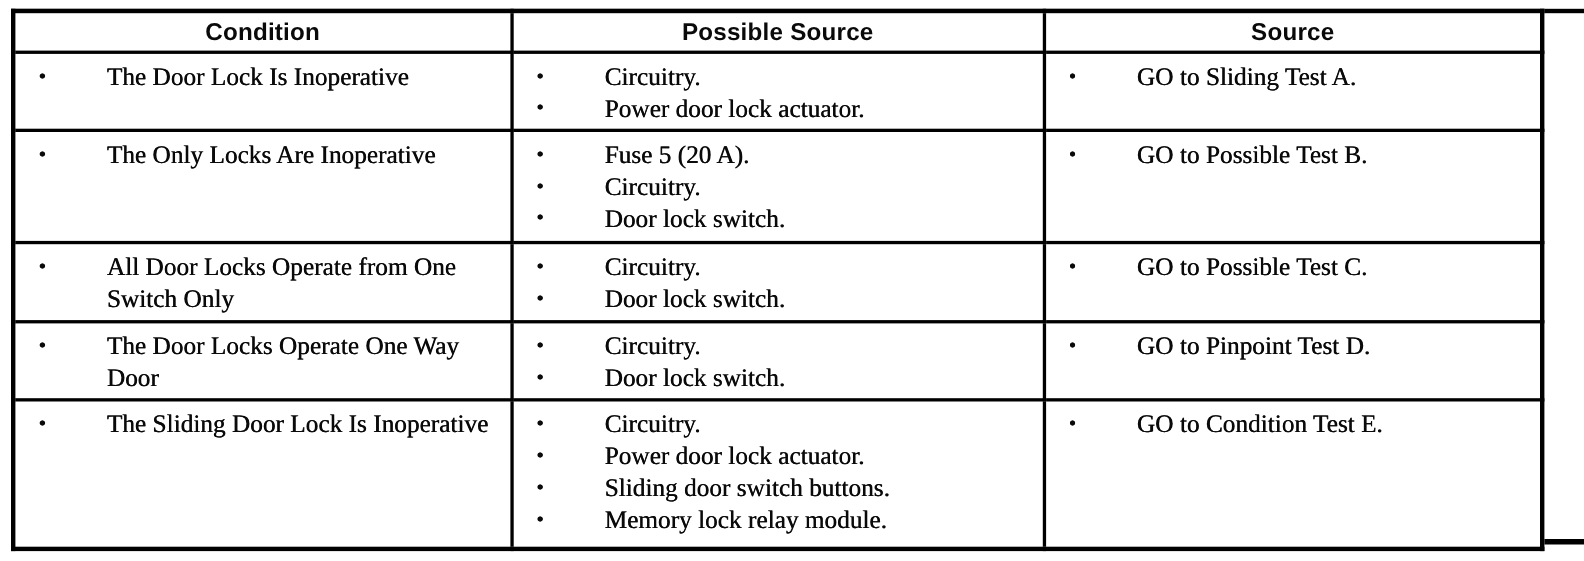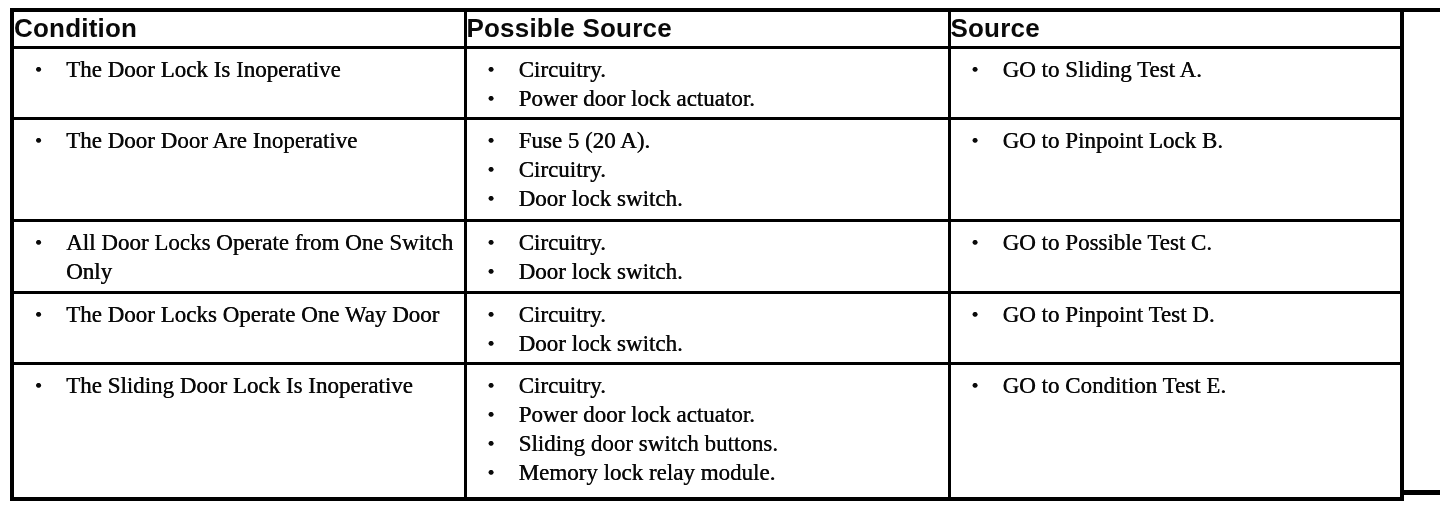--- a/index.html
+++ b/index.html
@@ -43,22 +43,22 @@
   .diagnosis thead tr { height: 37px; }
   .diagnosis tbody tr:nth-child(1) { height: 71px; }
   .diagnosis tbody tr:nth-child(2) { height: 102px; }
   .diagnosis tbody tr:nth-child(3) { height: 72px; }
   .diagnosis tbody tr:nth-child(4) { height: 69px; }
   .diagnosis tbody tr:nth-child(5) { height: 136px; }
 
   .diagnosis th {
     font-family: "Liberation Sans", sans-serif;
     font-weight: bold;
-    font-size: 26px;
-    text-align: left;
+    font-size: 22px;
+    text-align: center;
     vertical-align: middle;
     padding: 0;
     letter-spacing: 0.2px;
   }
 
   .diagnosis td {
     vertical-align: top;
     padding: 6px 6px 4px 2px;
     font-size: 23px;
     line-height: 29px;
@@ -67,21 +67,21 @@
 
   .bullet-row { display: flex; align-items: flex-start; }
   .bullet-icon {
     flex: 0 0 50px;
     width: 50px;
     box-sizing: border-box;
     padding-left: 19px;
     font-size: 19px;
     line-height: 29px;
   }
-  .bullet-text { flex: 1 1 auto; }
+  .bullet-text { flex: 1 1 auto; margin-left: 31px; }
 </style>
 </head>
 <body>
 
 <div class="scan-line top"></div>
 <div class="scan-line bottom"></div>
 
 <table class="diagnosis">
   <colgroup>
     <col style="width:453px">
@@ -117,41 +117,41 @@
           <div class="bullet-row">
             <span class="bullet-icon">•</span>
             <span class="bullet-text">GO to Sliding Test A.</span>
           </div>
         </td>
       </tr>
       <tr>
         <td>
           <div class="bullet-row">
             <span class="bullet-icon">•</span>
-            <span class="bullet-text">The Door Door Are Inoperative</span>
+            <span class="bullet-text">The Only Locks Are Inoperative</span>
           </div>
         </td>
         <td>
           <div class="bullet-row">
             <span class="bullet-icon">•</span>
             <span class="bullet-text">Fuse 5 (20 A).</span>
           </div>
           <div class="bullet-row">
             <span class="bullet-icon">•</span>
             <span class="bullet-text">Circuitry.</span>
           </div>
           <div class="bullet-row">
             <span class="bullet-icon">•</span>
             <span class="bullet-text">Door lock switch.</span>
           </div>
         </td>
         <td>
           <div class="bullet-row">
             <span class="bullet-icon">•</span>
-            <span class="bullet-text">GO to Pinpoint Lock B.</span>
+            <span class="bullet-text">GO to Possible Test B.</span>
           </div>
         </td>
       </tr>
       <tr>
         <td>
           <div class="bullet-row">
             <span class="bullet-icon">•</span>
             <span class="bullet-text">All Door Locks Operate from One Switch Only</span>
           </div>
         </td>

